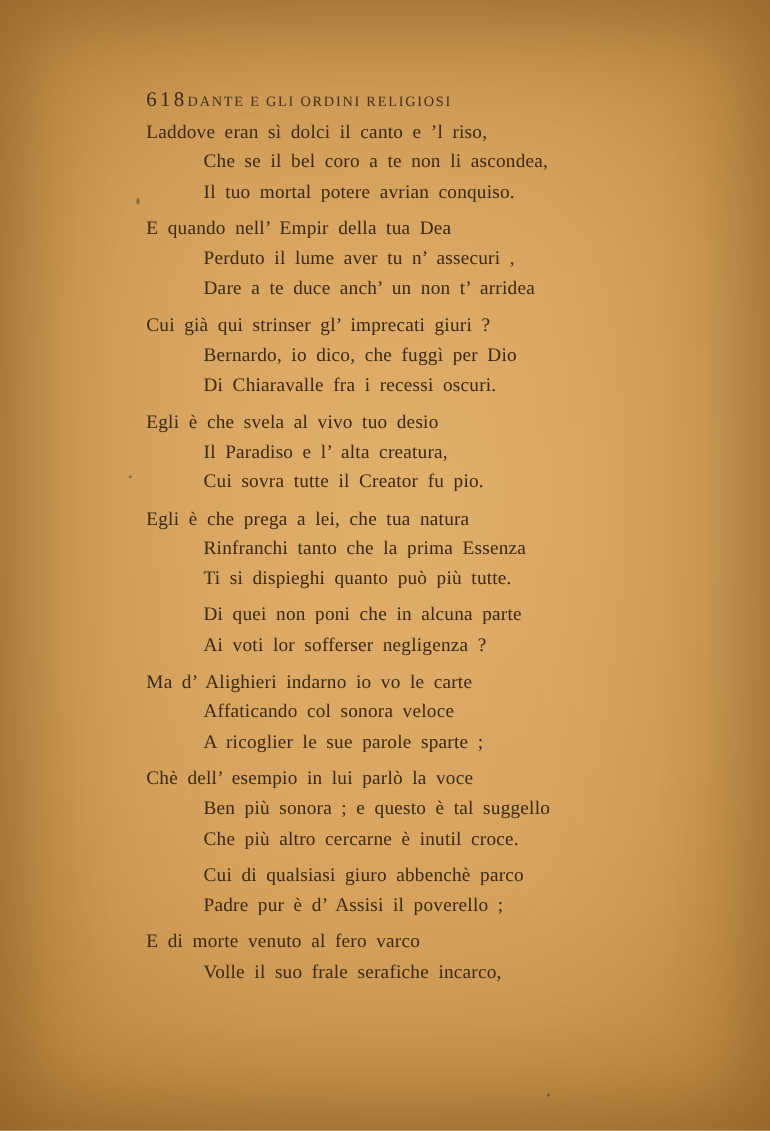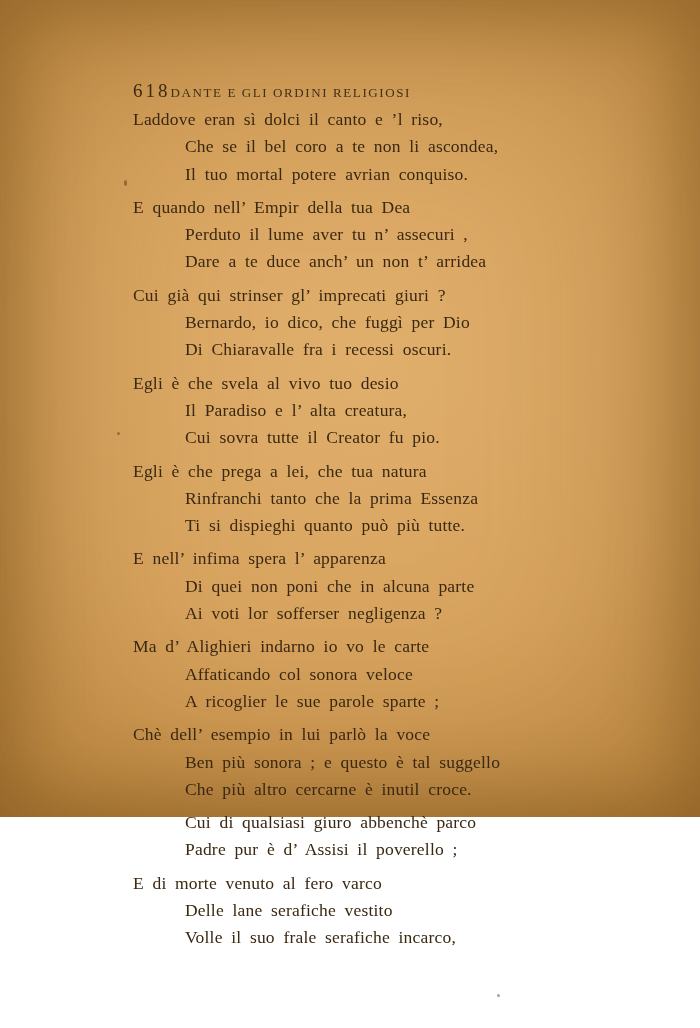--- a/index.html
+++ b/index.html
@@ -7,21 +7,21 @@
     padding: 0;
     width: 700px;
     height: 1028px;
     overflow: hidden;
     font-family: "Liberation Serif", "DejaVu Serif", serif;
   }
 
   .page {
     position: relative;
     width: 700px;
-    height: 817px;
+    height: 1028px;
     background:
       radial-gradient(130% 95% at 52% 44%,
         #e0af6c 0%,
         #d8a45f 38%,
         #cd9750 62%,
         #bc8640 80%,
         #a4702c 92%,
         #8d5d1e 100%);
   }
 
@@ -127,41 +127,39 @@
         <div class="line">Egli è che svela al vivo tuo desio</div>
         <div class="line indent">Il Paradiso e l’ alta creatura,</div>
         <div class="line indent">Cui sovra tutte il Creator fu pio.</div>
       </div>
       <div class="tercet">
         <div class="line">Egli è che prega a lei, che tua natura</div>
         <div class="line indent">Rinfranchi tanto che la prima Essenza</div>
         <div class="line indent">Ti si dispieghi quanto può più tutte.</div>
       </div>
       <div class="tercet">
-        <div class="line">E nell’ infima spera l’ apparenza</div>
         <div class="line indent">Di quei non poni che in alcuna parte</div>
         <div class="line indent">Ai voti lor sofferser negligenza ?</div>
       </div>
       <div class="tercet">
         <div class="line">Ma d’ Alighieri indarno io vo le carte</div>
         <div class="line indent">Affaticando col sonora veloce</div>
         <div class="line indent">A ricoglier le sue parole sparte ;</div>
       </div>
       <div class="tercet">
         <div class="line">Chè dell’ esempio in lui parlò la voce</div>
         <div class="line indent">Ben più sonora ; e questo è tal suggello</div>
         <div class="line indent">Che più altro cercarne è inutil croce.</div>
       </div>
       <div class="tercet">
         <div class="line indent">Cui di qualsiasi giuro abbenchè parco</div>
         <div class="line indent">Padre pur è d’ Assisi il poverello ;</div>
       </div>
       <div class="tercet">
         <div class="line">E di morte venuto al fero varco</div>
-        <div class="line indent">Delle lane serafiche vestito</div>
         <div class="line indent">Volle il suo frale serafiche incarco,</div>
       </div>
     </div>
 
   <div class="speck s1"></div>
   <div class="speck s2"></div>
   <div class="speck s3"></div>
 </div>
 
 </body></html>

